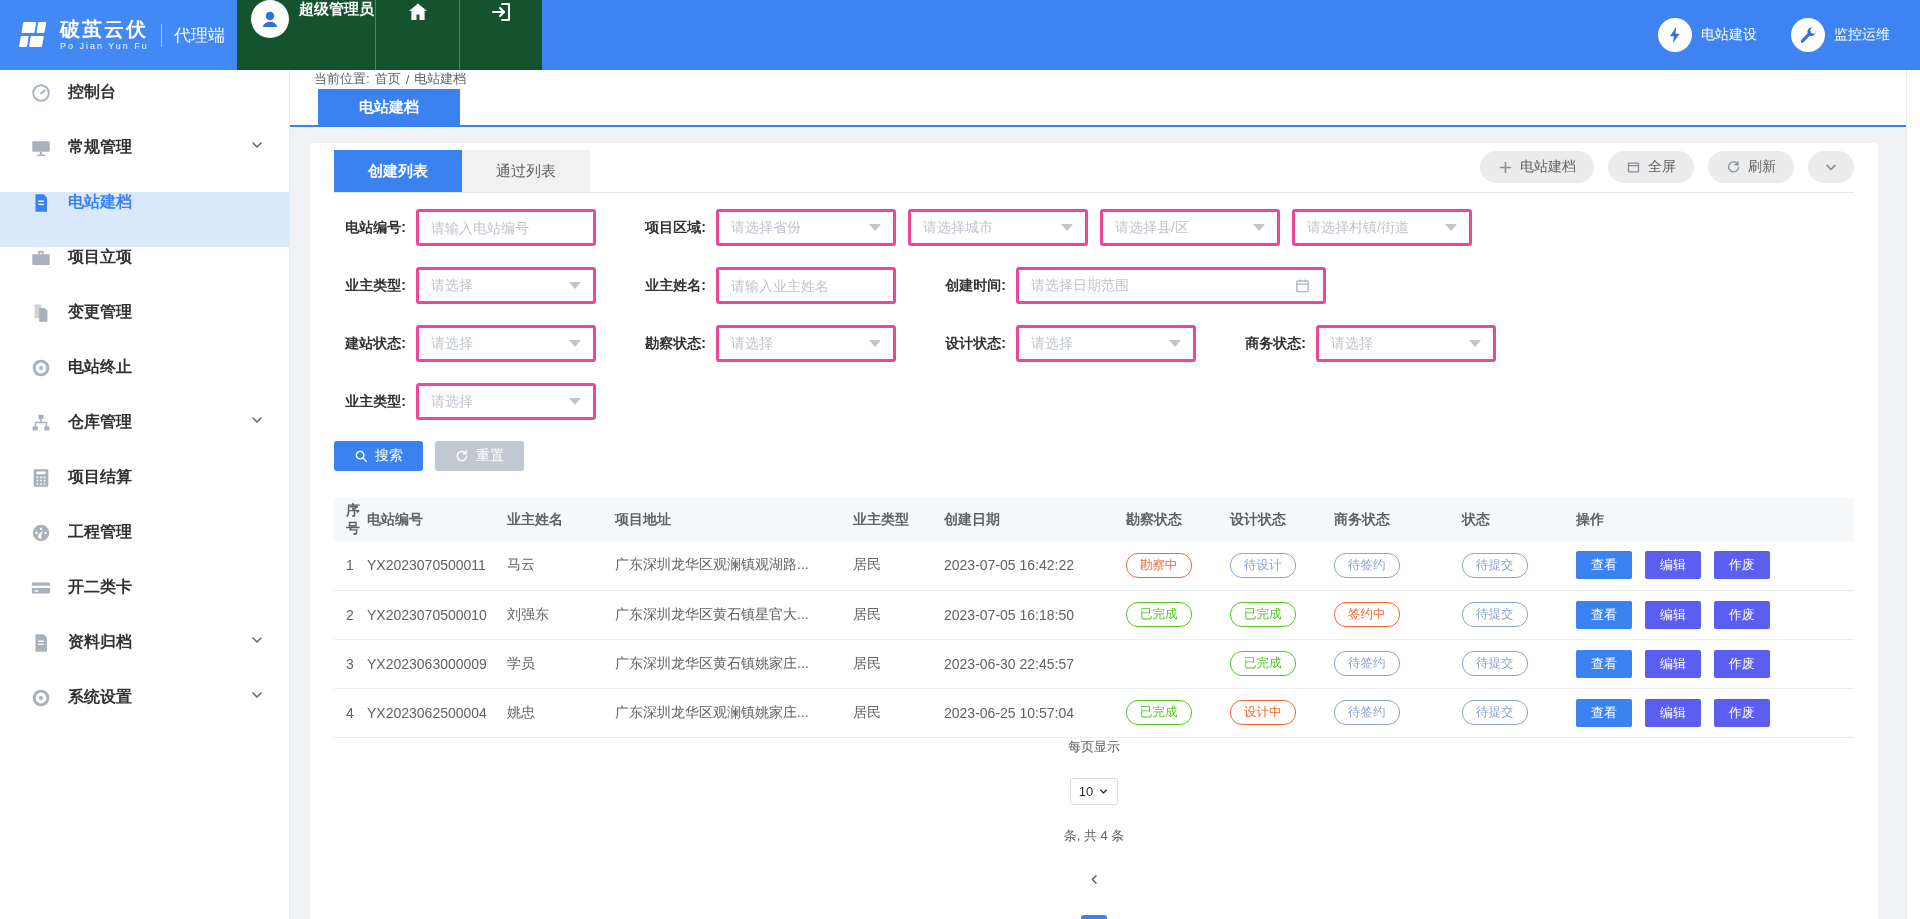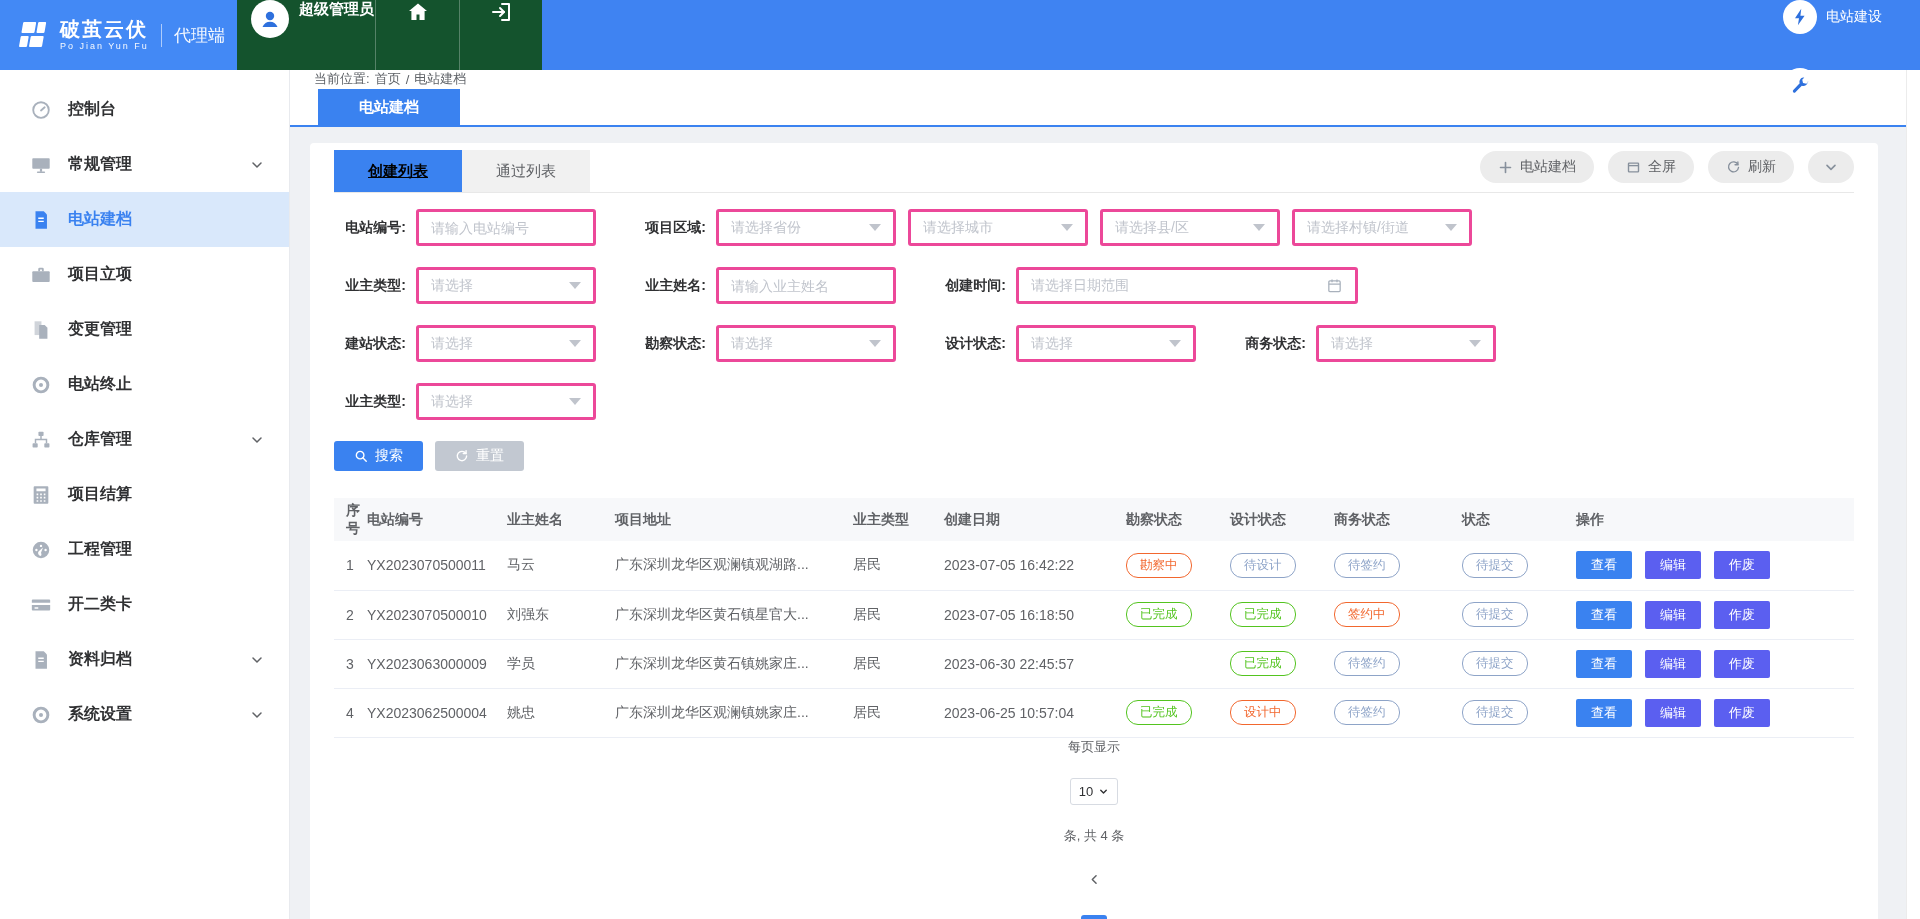--- a/index.html
+++ b/index.html
@@ -12,69 +12,69 @@
   .logo-mark { width:34px; height:34px; margin-right:10px; flex:none; }
   .brand-col { display:flex; flex-direction:column; line-height:1.05; }
   .brand { font-size:20px; font-weight:bold; letter-spacing:2px; }
   .brand-sub { font-size:9px; letter-spacing:2px; opacity:.95; margin-top:2px; }
   .portal { margin-left:12px; padding-left:12px; border-left:1px solid rgba(255,255,255,.6); font-size:17px; opacity:.95; }
   .hseg { background:#14532d; display:flex; justify-content:center; border-left:1px solid rgba(255,255,255,.28); cursor:pointer; }
   .seg-user { width:138px; justify-content:flex-start; padding-left:14px; border-left:none; }
   .avatar { width:38px; height:38px; border-radius:50%; background:#fff; display:flex; align-items:center; justify-content:center; margin-right:10px; flex:none; }
   .user-name { font-size:15px; font-weight:bold; white-space:nowrap; }
   .seg-home { width:84px; } .seg-logout { width:83px; }
-  .hnav { margin-left:auto; display:flex; align-items:center; gap:34px; padding-right:38px;flex-direction:column; }
+  .hnav { margin-left:auto; display:flex; align-items:center; gap:34px; padding-right:30px; }
   .hnav-item { display:flex; align-items:center; gap:9px; cursor:pointer; }
   .hnav-circle { width:34px; height:34px; border-radius:50%; background:#fff; display:flex; align-items:center; justify-content:center; }
   .hnav-label { font-size:14px; }
 
   
   .body-wrap { display:flex; height:849px; }
   .sidebar { width:290px; background:#fff; border-right:1px solid #e8eaee; padding-top:12px; }
-  .side-item { height:55px; display:flex; align-items:center; padding:0 24px 0 30px; cursor:pointer; color:#303133; }
+  .side-item { height:55px; display:flex; padding:0 24px 0 30px; cursor:pointer; color:#303133; }
   .side-item .s-icon { width:22px; height:22px; color:#a9b1bc; margin-right:16px; flex:none; }
   .side-item .s-label { font-size:16px; font-weight:600; flex:1; }
   .side-item .s-caret { width:16px; height:16px; color:#606266; }
   .side-item.active { background:#d9e8fb; color:#3a82f0; }
   .side-item.active .s-icon { color:#3a82f0; }
   .main { flex:1; display:flex; flex-direction:column; min-width:0; }
 
   .breadcrumb-bar { height:43px; background:#fff; display:flex; align-items:center; padding-left:24px; font-size:13px; color:#5f6368; gap:5px; }
   .crumb-home { cursor:pointer; }
   .tabstrip { background:#fff; border-bottom:2px solid #3a82f0; padding-left:28px; display:flex; }
   .page-tab { width:142px; height:36px; background:#3a82f0; color:#fff; font-size:15px; font-weight:600; display:flex; align-items:center; justify-content:center; margin-top:1px; cursor:pointer; }
 
   .content { flex:1; padding:16px 42px 0 20px; background:#eff1f4; }
   .card { background:#fff; border-radius:4px; padding:0 24px 20px 24px; min-height:660px; }
 
   
   .panel-top { display:flex; align-items:center; padding-top:7px; border-bottom:1px solid #e8e8e8; }
   .ptab { height:42px; padding:0 34px; display:flex; align-items:center; font-size:15px; cursor:pointer; }
-  .ptab.on { background:#3a82f0; color:#000000; font-weight:600;text-decoration:underline; }
+  .ptab.on { background:#3a82f0; color:#ffffff; font-weight:600; }
   .ptab.off { background:#f1f1f1; color:#606266; }
   .toolbar { margin-left:auto; display:flex; align-items:center; gap:14px; padding-bottom:8px; }
   .pill { height:32px; border-radius:16px; background:#ececec; border:none; color:#606266; font-size:14px;
     display:flex; align-items:center; gap:7px; padding:0 18px; cursor:pointer; font-family:inherit; }
   .pill svg { color:#87909c; }
   .pill.sm { padding:0 15px; }
 
   
   .filters { padding-top:16px; font-size:14px; }
   .frow { display:flex; align-items:flex-start; margin-bottom:21px; }
   .fgroup { display:flex; align-items:center; width:300px; flex:none; }
   .fgroup.wide { width:auto; }
   .flabel { width:72px; text-align:right; margin-right:10px; color:#303133; font-weight:600; flex:none; white-space:nowrap; }
   .ctl { height:37px; border:3px solid #ec4899; border-radius:3px; background:#fff; }
   input.ctl { width:180px; padding:0 12px; font-size:14px; color:#333; font-family:inherit; outline:none; }
   input.ctl::placeholder { color:#c0c4cc; }
   .sel { width:180px; display:flex; align-items:center; justify-content:space-between; padding:4px 12px; cursor:pointer; }
   .sel .ph { color:#c0c4cc; font-size:14px; overflow:hidden; white-space:nowrap; }
   .caret { width:0; height:0; border-left:6px solid transparent; border-right:6px solid transparent; border-top:7px solid #c0c4cc; flex:none; margin-left:6px; }
   .sel.follow { margin-left:12px; }
-  .daterange { width:342px; display:flex; align-items:center; justify-content:space-between; padding:0 12px; cursor:pointer; }
+  .daterange { width:310px; display:flex; align-items:center; justify-content:space-between; padding:0 12px; cursor:pointer; }
   .daterange .ph { color:#c0c4cc; }
   .cal-icon { color:#a9b1bc; flex:none; }
   .btnrow { display:flex; gap:12px; margin-top:2px; }
   .btn { height:30px; border:none; border-radius:3px; color:#fff; font-size:14px; display:flex; align-items:center; gap:7px; padding:0 20px; cursor:pointer; font-family:inherit; }
   .btn-search { background:#3a82f0; }
   .btn-reset { background:#c2c8d1; }
 
   
   table { width:100%; border-collapse:collapse; table-layout:fixed; margin-top:27px; }
   thead tr { background:#f7f8fa; height:43px; }

